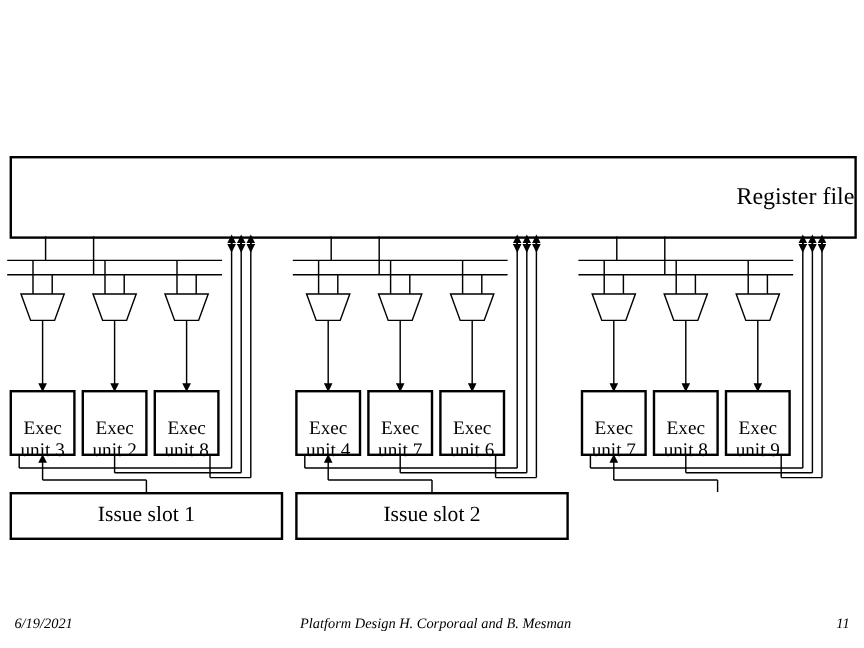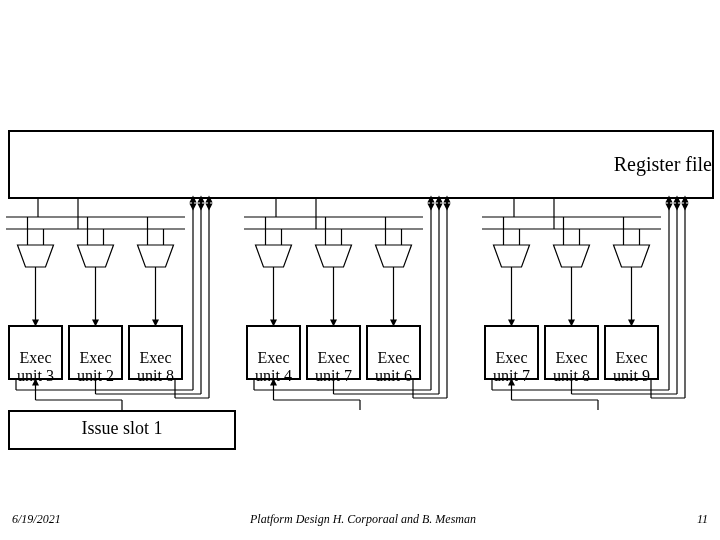--- a/index.html
+++ b/index.html
@@ -141,19 +141,20 @@
       <div class="unit" style="left: 128px; top: 325px;"><span>Exec</span><br><span>unit 8</span></div>
       <div class="unit" style="left: 246px; top: 325px;"><span>Exec</span><br><span>unit 4</span></div>
       <div class="unit" style="left: 306px; top: 325px;"><span>Exec</span><br><span>unit 7</span></div>
       <div class="unit" style="left: 366px; top: 325px;"><span>Exec</span><br><span>unit 6</span></div>
       <div class="unit" style="left: 484px; top: 325px;"><span>Exec</span><br><span>unit 7</span></div>
       <div class="unit" style="left: 544px; top: 325px;"><span>Exec</span><br><span>unit 8</span></div>
       <div class="unit" style="left: 604px; top: 325px;"><span>Exec</span><br><span>unit 9</span></div>
     </div>
 
   <div class="issue" style="top:410px;left:8px;width:228px"><span>Issue slot 1</span></div>
+  <div class="issue" style="top:410px;left:246px;width:228px"><span>Issue slot 2</span></div>
 
   <div class="footer">
     <span class="date">6/19/2021</span>
     <span class="mid">Platform Design      H. Corporaal and B. Mesman</span>
     <span class="page">11</span>
   </div>
 </div>
 
 </body></html>

